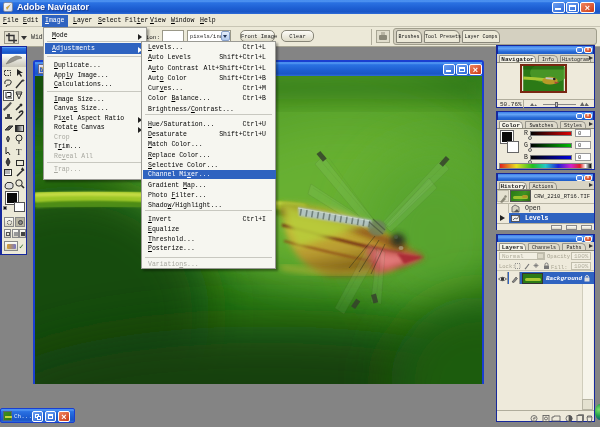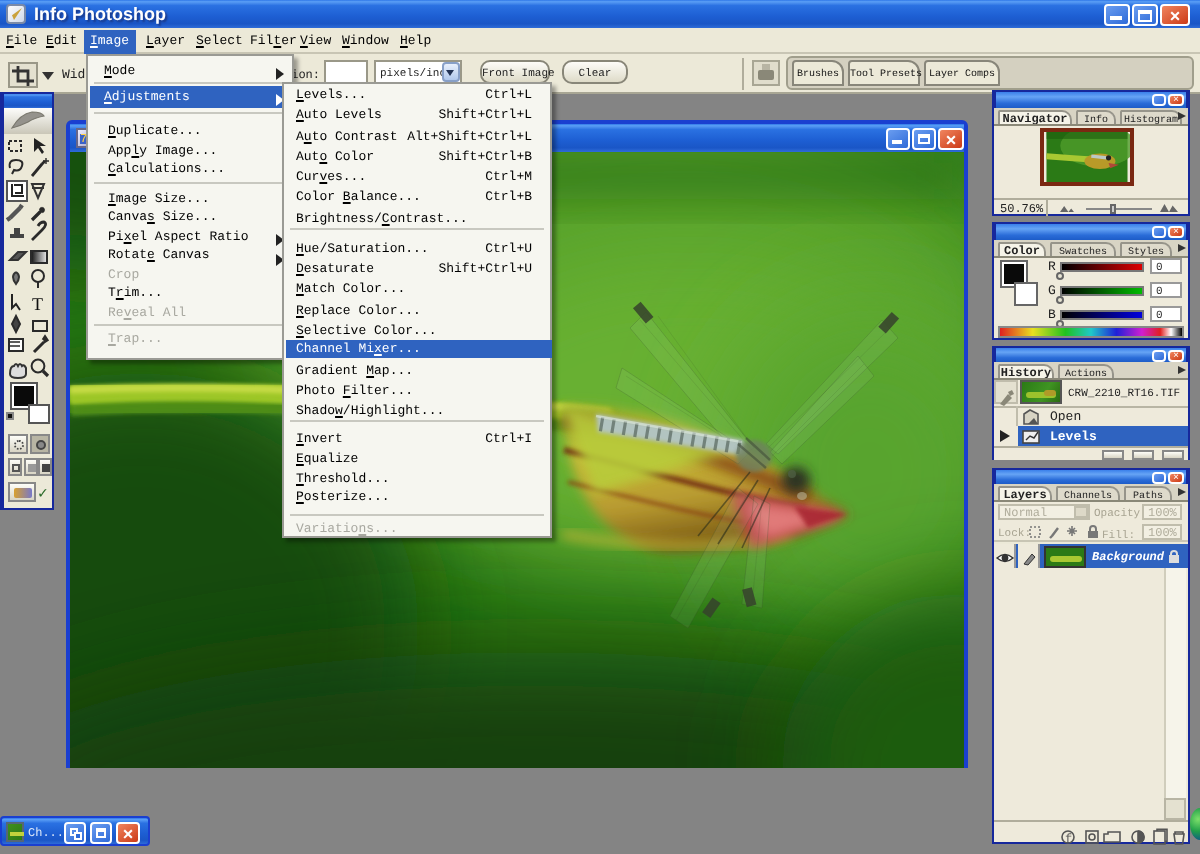--- a/index.html
+++ b/index.html
@@ -25,21 +25,21 @@
 .vtext{font-size:6.5px;color:#222;}
 .gtext{font-size:5.5px;color:#a8a492;}
 .mb{position:absolute;top:17px;font-size:6.5px;color:#000;white-space:nowrap;}
 </style></head>
 <body>
 
 <div class="abs titlebar" style="left:0;top:0;width:600px;height:14px;"></div>
 <div class="abs" style="left:3px;top:2px;width:10px;height:10px;background:linear-gradient(135deg,#fdfdfd,#cfd8e8);border-radius:2px;border:1px solid #7a8aa8;">
   <div class="abs" style="left:2px;top:1px;width:5px;height:6px;background:#caa23c;clip-path:polygon(100% 0,20% 100%,0 60%);"></div>
 </div>
-<div class="abs" style="left:17px;top:2px;font-family:'Liberation Sans',sans-serif;font-weight:bold;font-size:9px;color:#fff;text-shadow:1px 1px 1px #1a3a8a;">Info Photoshop</div>
+<div class="abs" style="left:17px;top:2px;font-family:'Liberation Sans',sans-serif;font-weight:bold;font-size:9px;color:#fff;text-shadow:1px 1px 1px #1a3a8a;">Adobe Navigator</div>
 <div class="abs xpbtn" style="left:552px;top:2px;width:13px;height:11px;">
     <div class="abs" style="left:2px;bottom:2px;width:6px;height:2px;background:#fff;"></div>
   </div>
 <div class="abs xpbtn" style="left:566px;top:2px;width:13px;height:11px;">
     <div class="abs" style="left:2px;top:2px;width:7px;height:6px;border:1px solid #fff;border-top-width:2px;"></div>
   </div>
 <div class="abs xpbtn xpclose" style="left:580px;top:2px;width:15px;height:11px;font-size:9px;font-weight:bold;text-align:center;line-height:10px;font-family:'Liberation Sans',sans-serif;">×</div>
 
 <div class="abs" style="left:0;top:14px;width:600px;height:13px;background:#ece9d8;border-bottom:1px solid #c8c5b4;"></div>
 <div class="mb" style="left:3px;"><u>F</u>ile</div>

